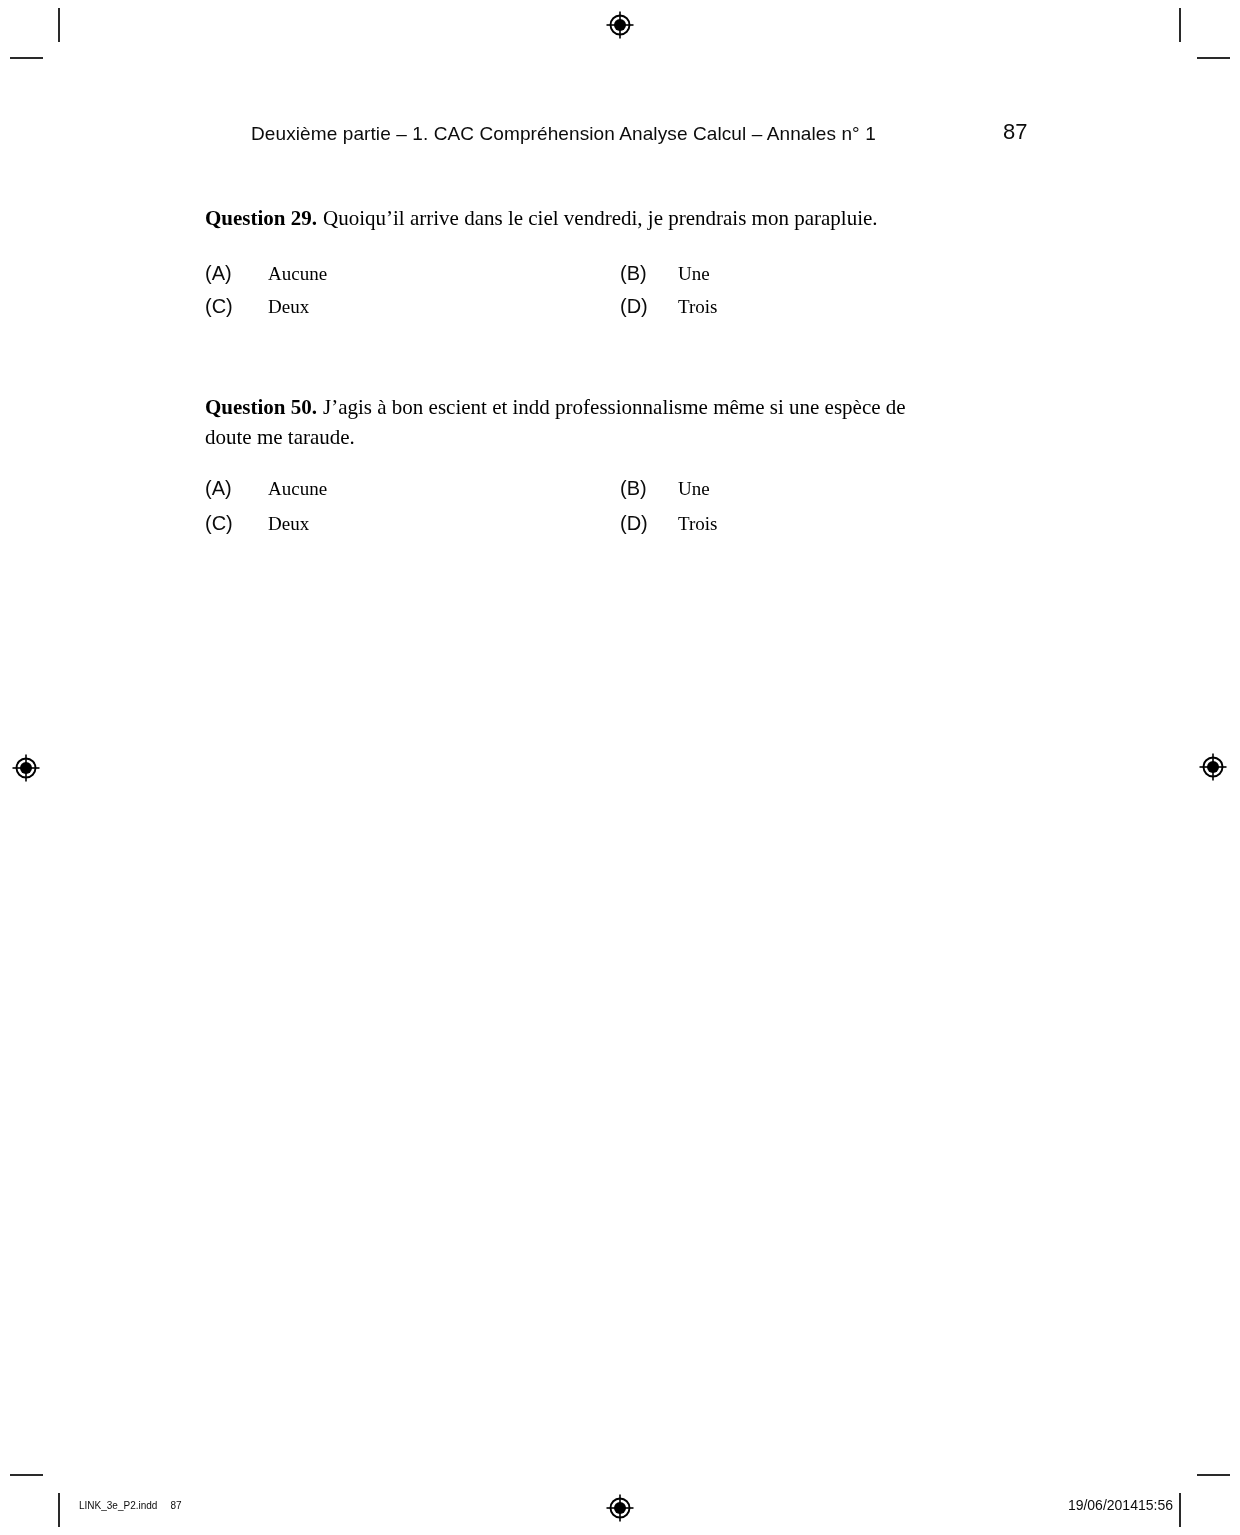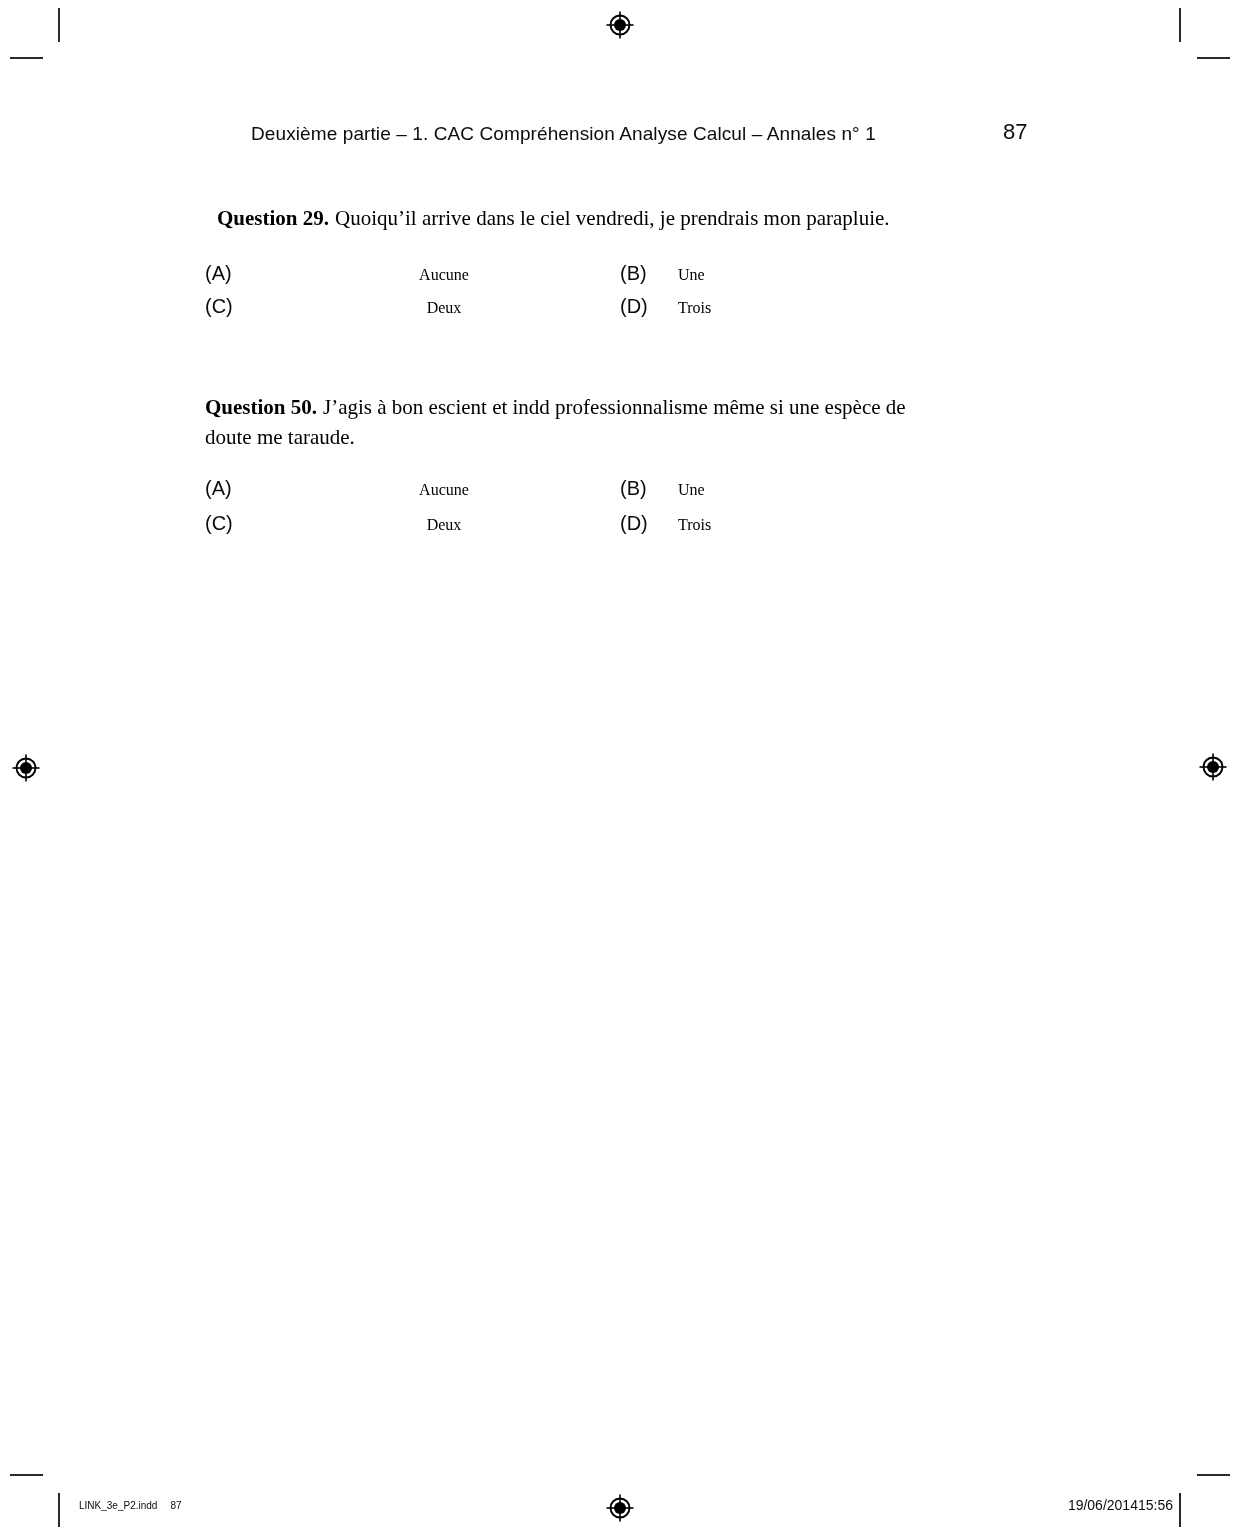--- a/index.html
+++ b/index.html
@@ -45,21 +45,21 @@
   }
   .question {
     position: absolute;
     left: 205px;
     width: 840px;
     font-family: "Liberation Serif", serif;
     font-size: 21px;
     line-height: 30px;
     color: #000;
   }
-  .q29 { top: 203px; margin-left: 12px; }
+  .q29 { top: 203px; }
   .q30 { top: 392px; }
   .qlabel {
     font-weight: bold;
     margin-right: 6px;
   }
   .opts {
     position: absolute;
     left: 205px;
     width: 900px;
   }
@@ -77,23 +77,22 @@
     color: #0c0c0c;
     width: 63px;
     flex: 0 0 63px;
   }
   .opt-letter.second {
     width: 58px;
     flex: 0 0 58px;
   }
   .opt-answer {
     font-family: "Liberation Serif", serif;
-    font-size: 16px;
+    font-size: 19px;
     color: #000;
-    text-align: center;
   }
   .opt-answer.first {
     width: 352px;
     flex: 0 0 352px;
   }
   .footer-left {
     position: absolute;
     left: 79px;
     top: 1500px;
     font-family: "Liberation Sans", sans-serif;

